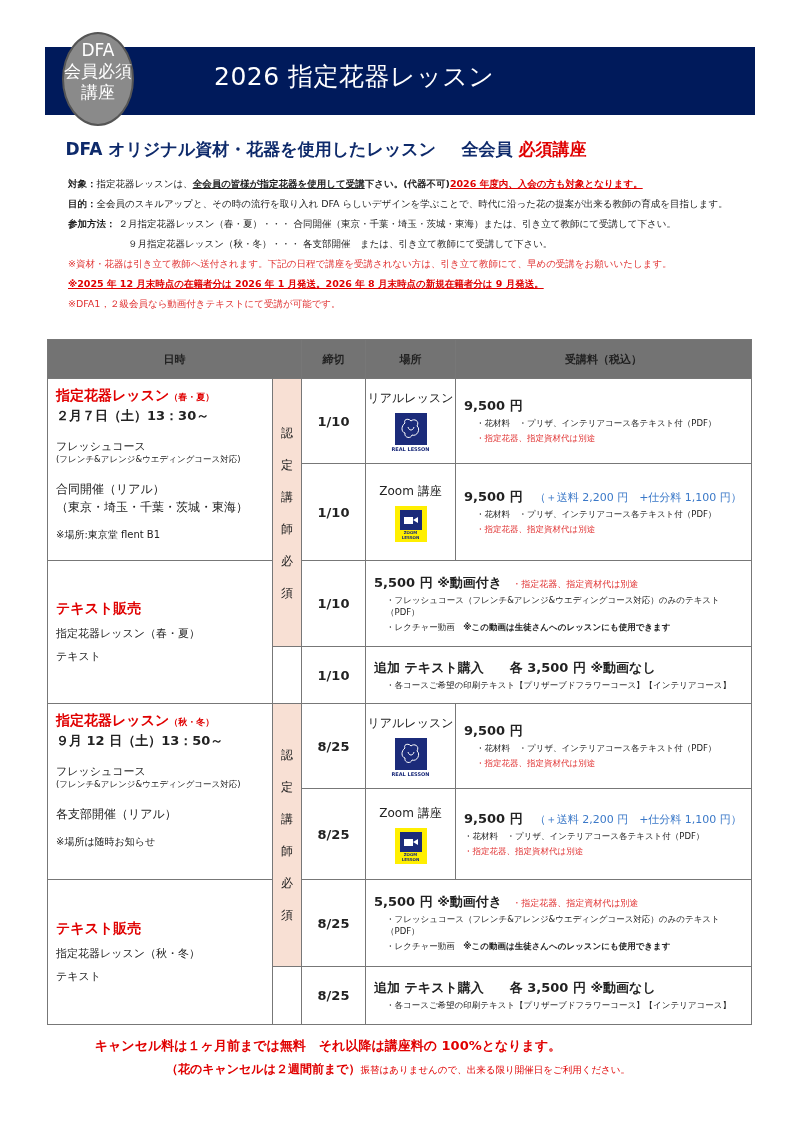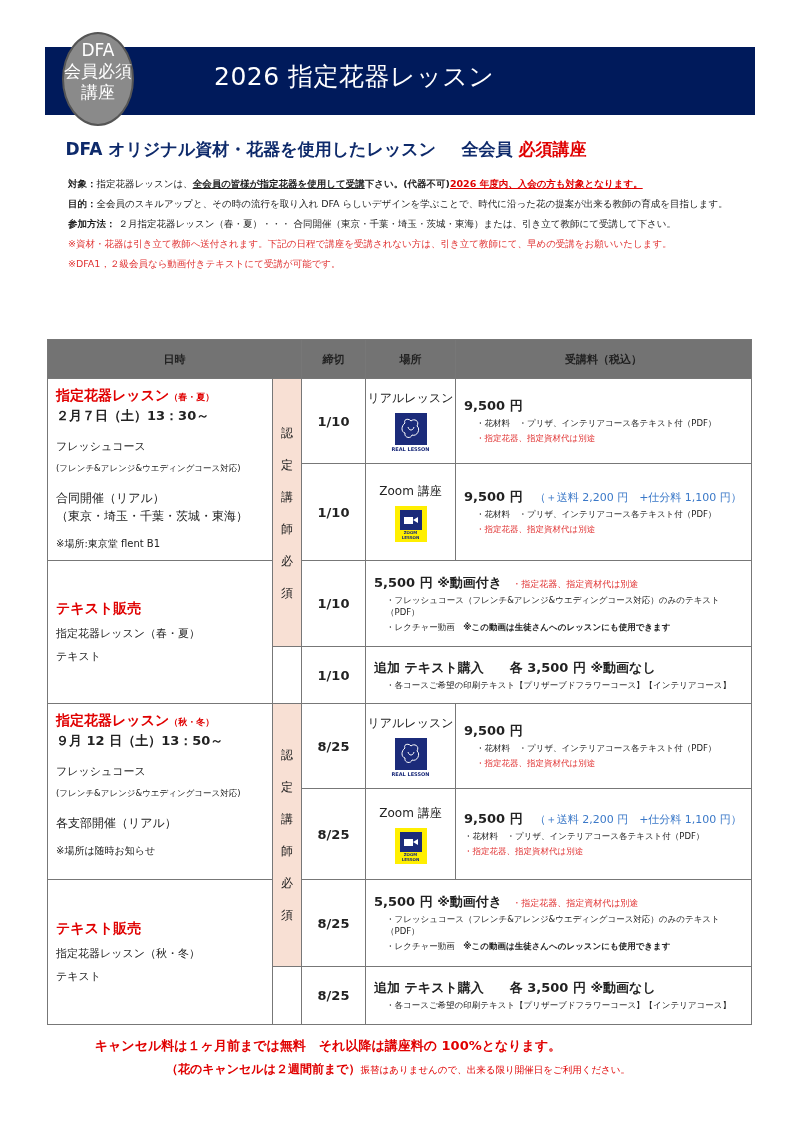--- a/index.html
+++ b/index.html
@@ -25,21 +25,21 @@
   .c-pl{width:89px;}
   .badge{background:#f8e0d4;text-align:center;font-size:12px;line-height:32px;}
   .badge-empty{background:#fff;}
   .dl{text-align:center;font-size:13px;font-weight:bold;}
   .pl{text-align:center;font-size:12px;}
   .date-cell{padding:8px 8px;vertical-align:top;}
   .dtitle{color:#e00000;font-weight:bold;font-size:14px;}
   .dtitle small{font-size:9px;}
   .dtime{font-weight:bold;font-size:13px;margin-top:2px;}
   .dcourse{font-size:11px;margin-top:14px;}
-  .dsub{font-size:8.5px;margin-top:9px;}
+  .dsub{font-size:8.5px;margin-top:0;}
   .dvenue{font-size:12px;margin-top:14px;line-height:18px;}
   .dnote{font-size:10px;margin-top:12px;}
   .text-cell{padding:0 8px;}
   .ttitle{color:#e00000;font-weight:bold;font-size:14px;}
   .tline{font-size:11px;margin-top:8px;}
   .fee{padding:6px 8px;}
   .price{font-weight:bold;font-size:13px;}
   .blue{color:#3a78c8;font-weight:normal;font-size:11px;margin-left:12px;}
   .fline{font-size:8.5px;margin-left:12px;margin-top:3px;}
   .fline.red{color:#e03030;}
@@ -69,21 +69,23 @@
 <div class="banner-title">2026 指定花器レッスン</div>
 
 <div class="subtitle">
   <span>DFA オリジナル資材・花器を使用したレッスン</span>  <span>全会員</span> <span class="red">必須講座</span>
 </div>
 
 <div class="intro">
   <div><span class="lbl">対象：</span><span>指定花器レッスンは、</span><span class="bu">全会員の皆様が指定花器を使用して受講</span><span class="bold">下さい。(代器不可)</span><span class="redu">2026 年度内、入会の方も対象となります。</span></div>
   <div><span class="lbl">目的：</span><span>全会員のスキルアップと、その時の流行を取り入れ DFA らしいデザインを学ぶことで、時代に沿った花の提案が出来る教師の育成を目指します。</span></div>
   <div><span class="lbl">参加方法：</span> <span>２月指定花器レッスン（春・夏）・・・ 合同開催（東京・千葉・埼玉・茨城・東海）または、引き立て教師にて受講して下さい。</span></div>
+  <div class="ind2">９月指定花器レッスン（秋・冬）・・・ 各支部開催　または、引き立て教師にて受講して下さい。</div>
   <div class="red">※資材・花器は引き立て教師へ送付されます。下記の日程で講座を受講されない方は、引き立て教師にて、早めの受講をお願いいたします。</div>
+  <div class="redu">※2025 年 12 月末時点の在籍者分は 2026 年 1 月発送。2026 年 8 月末時点の新規在籍者分は 9 月発送。</div>
   <div class="red">※DFA1，２級会員なら動画付きテキストにて受講が可能です。</div>
 </div>
 
 <table>
   <tbody>
       <tr>
     <th class="c-date" colspan="2">日時</th>
     <th class="c-dl">締切</th>
     <th class="c-pl">場所</th>
     <th>受講料（税込）</th>

